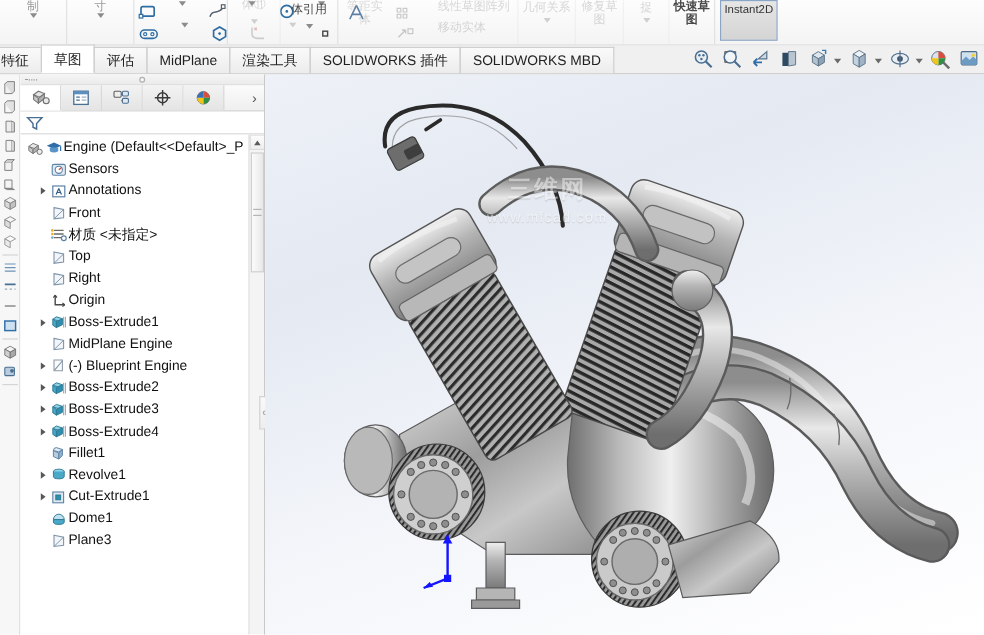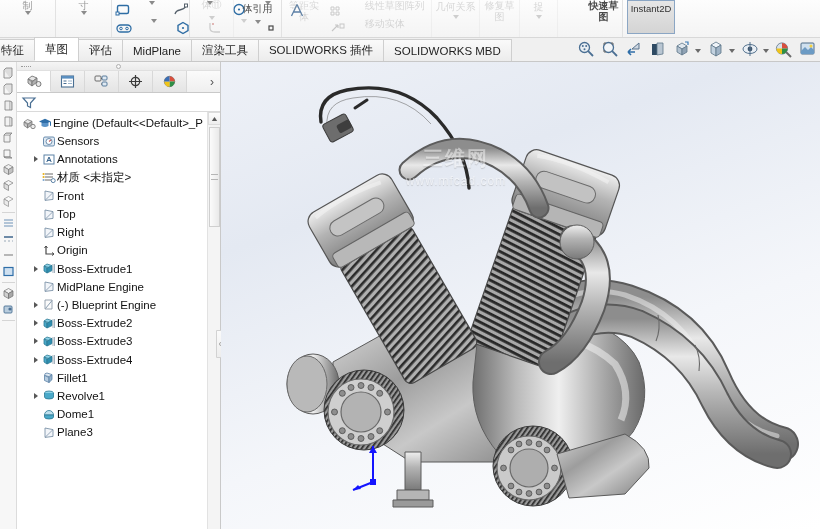--- a/index.html
+++ b/index.html
@@ -385,21 +385,21 @@
 
     <div class="rgroup ghost" style="width:40px;align-items:center;">
       <div class="rlabel" style="margin-top:0px;line-height:11px;">修复草图</div>
     </div>
 
     <div class="rgroup ghost" style="width:38px;align-items:center;">
       <div class="rlabel" style="margin-top:2px;">捉</div>
       <div class="caret" style="margin-top:3px;"></div>
     </div>
 
-    <div class="rgroup" style="width:38px;align-items:center;margin-left:27px;">
+    <div class="rgroup" style="width:38px;align-items:center;">
       <div class="rlabel dark" style="margin-top:0px;line-height:11px;font-weight:bold;">快速草图</div>
     </div>
 
     <div class="instant2d">Instant2D</div>
   </div>
 
   <div class="tabbar">
     <div class="tab" style="margin-left:-10px;">特征</div>
     <div class="tab active">草图</div>
     <div class="tab">评估</div>
@@ -672,49 +672,49 @@
               <path d="M7 4 L4.8 9 M7 4 L9.2 9 M5.6 7.4 h2.8" stroke="#2f5d88" stroke-width="1"></path>
             </svg>
         </div>
         <div class="tlabel">Annotations</div>
       </div>
 
       <div class="trow indent1">
         <div class="arrow"></div>
         <div class="tic">
           <svg width="14" height="13" viewBox="0 0 14 13">
+              <path d="M3 2 L11 3.6 L11 10.4 L3 11.4z" fill="#f2f5f9" stroke="#7d93a8" stroke-width=".9"></path>
+              <path d="M3 11.4 L11 3.6" stroke="#7d93a8" stroke-width=".8"></path>
+            </svg>
+        </div>
+        <div class="tlabel">Front</div>
+      </div>
+
+      <div class="trow indent1">
+        <div class="arrow"></div>
+        <div class="tic">
+          <svg width="14" height="13" viewBox="0 0 14 13">
               <path d="M3 3 h8 M3 6 h8 M3 9 h6" stroke="#6b6b6b" stroke-width="1.1"></path>
               <circle cx="1.6" cy="3" r="1.1" fill="#e8b21f"></circle>
               <circle cx="1.6" cy="6" r="1.1" fill="#e8b21f"></circle>
               <circle cx="1.6" cy="9" r="1.1" fill="#7fa8cf"></circle>
               <circle cx="11.2" cy="9.6" r="2" fill="none" stroke="#5c82a6" stroke-width="1"></circle>
             </svg>
         </div>
         <div class="tlabel">材质 &lt;未指定&gt;</div>
       </div>
 
       <div class="trow indent1">
         <div class="arrow"></div>
         <div class="tic">
           <svg width="14" height="13" viewBox="0 0 14 13">
               <path d="M3 2 L11 3.6 L11 10.4 L3 11.4z" fill="#f2f5f9" stroke="#7d93a8" stroke-width=".9"></path>
               <path d="M3 11.4 L11 3.6" stroke="#7d93a8" stroke-width=".8"></path>
             </svg>
         </div>
-        <div class="tlabel">Front</div>
-      </div>
-
-      <div class="trow indent1">
-        <div class="arrow"></div>
-        <div class="tic">
-          <svg width="14" height="13" viewBox="0 0 14 13">
-              <path d="M3 2 L11 3.6 L11 10.4 L3 11.4z" fill="#f2f5f9" stroke="#7d93a8" stroke-width=".9"></path>
-              <path d="M3 11.4 L11 3.6" stroke="#7d93a8" stroke-width=".8"></path>
-            </svg>
-        </div>
         <div class="tlabel">Top</div>
       </div>
 
       <div class="trow indent1">
         <div class="arrow"></div>
         <div class="tic">
           <svg width="14" height="13" viewBox="0 0 14 13">
               <path d="M3 2 L11 3.6 L11 10.4 L3 11.4z" fill="#f2f5f9" stroke="#7d93a8" stroke-width=".9"></path>
               <path d="M3 11.4 L11 3.6" stroke="#7d93a8" stroke-width=".8"></path>
             </svg>
@@ -826,20 +826,30 @@
           <svg width="14" height="13" viewBox="0 0 14 13">
               <ellipse cx="7" cy="4" rx="4.5" ry="2" fill="#8fd3e8" stroke="#2d7a94" stroke-width=".8"></ellipse>
               <path d="M2.5 4 v4 q0 2 4.5 2 t4.5 -2 v-4" fill="#4aa9c9" stroke="#2d7a94" stroke-width=".8"></path>
             </svg>
         </div>
         <div class="tlabel">Revolve1</div>
       </div>
 
 
 
+      <div class="trow indent1">
+        <div class="arrow has"></div>
+        <div class="tic">
+          <svg width="14" height="13" viewBox="0 0 14 13">
+              <rect x="2" y="2" width="9" height="9" fill="#dfe9f2" stroke="#5c82a6" stroke-width=".9"></rect>
+              <rect x="4.5" y="4.5" width="4" height="4" fill="#2f8fb0" stroke="#2d7a94" stroke-width=".8"></rect>
+            </svg>
+        </div>
+        <div class="tlabel">Cut-Extrude1</div>
+      </div>
 
       <div class="trow indent1">
         <div class="arrow"></div>
         <div class="tic">
           <svg width="14" height="13" viewBox="0 0 14 13">
               <path d="M2.5 7 a4.5 4.5 0 0 1 9 0z" fill="#bfe0ee" stroke="#2d7a94" stroke-width=".8"></path>
               <path d="M2.5 7 v2 q0 2 4.5 2 t4.5 -2 v-2z" fill="#4aa9c9" stroke="#2d7a94" stroke-width=".8"></path>
             </svg>
         </div>
         <div class="tlabel">Dome1</div>

